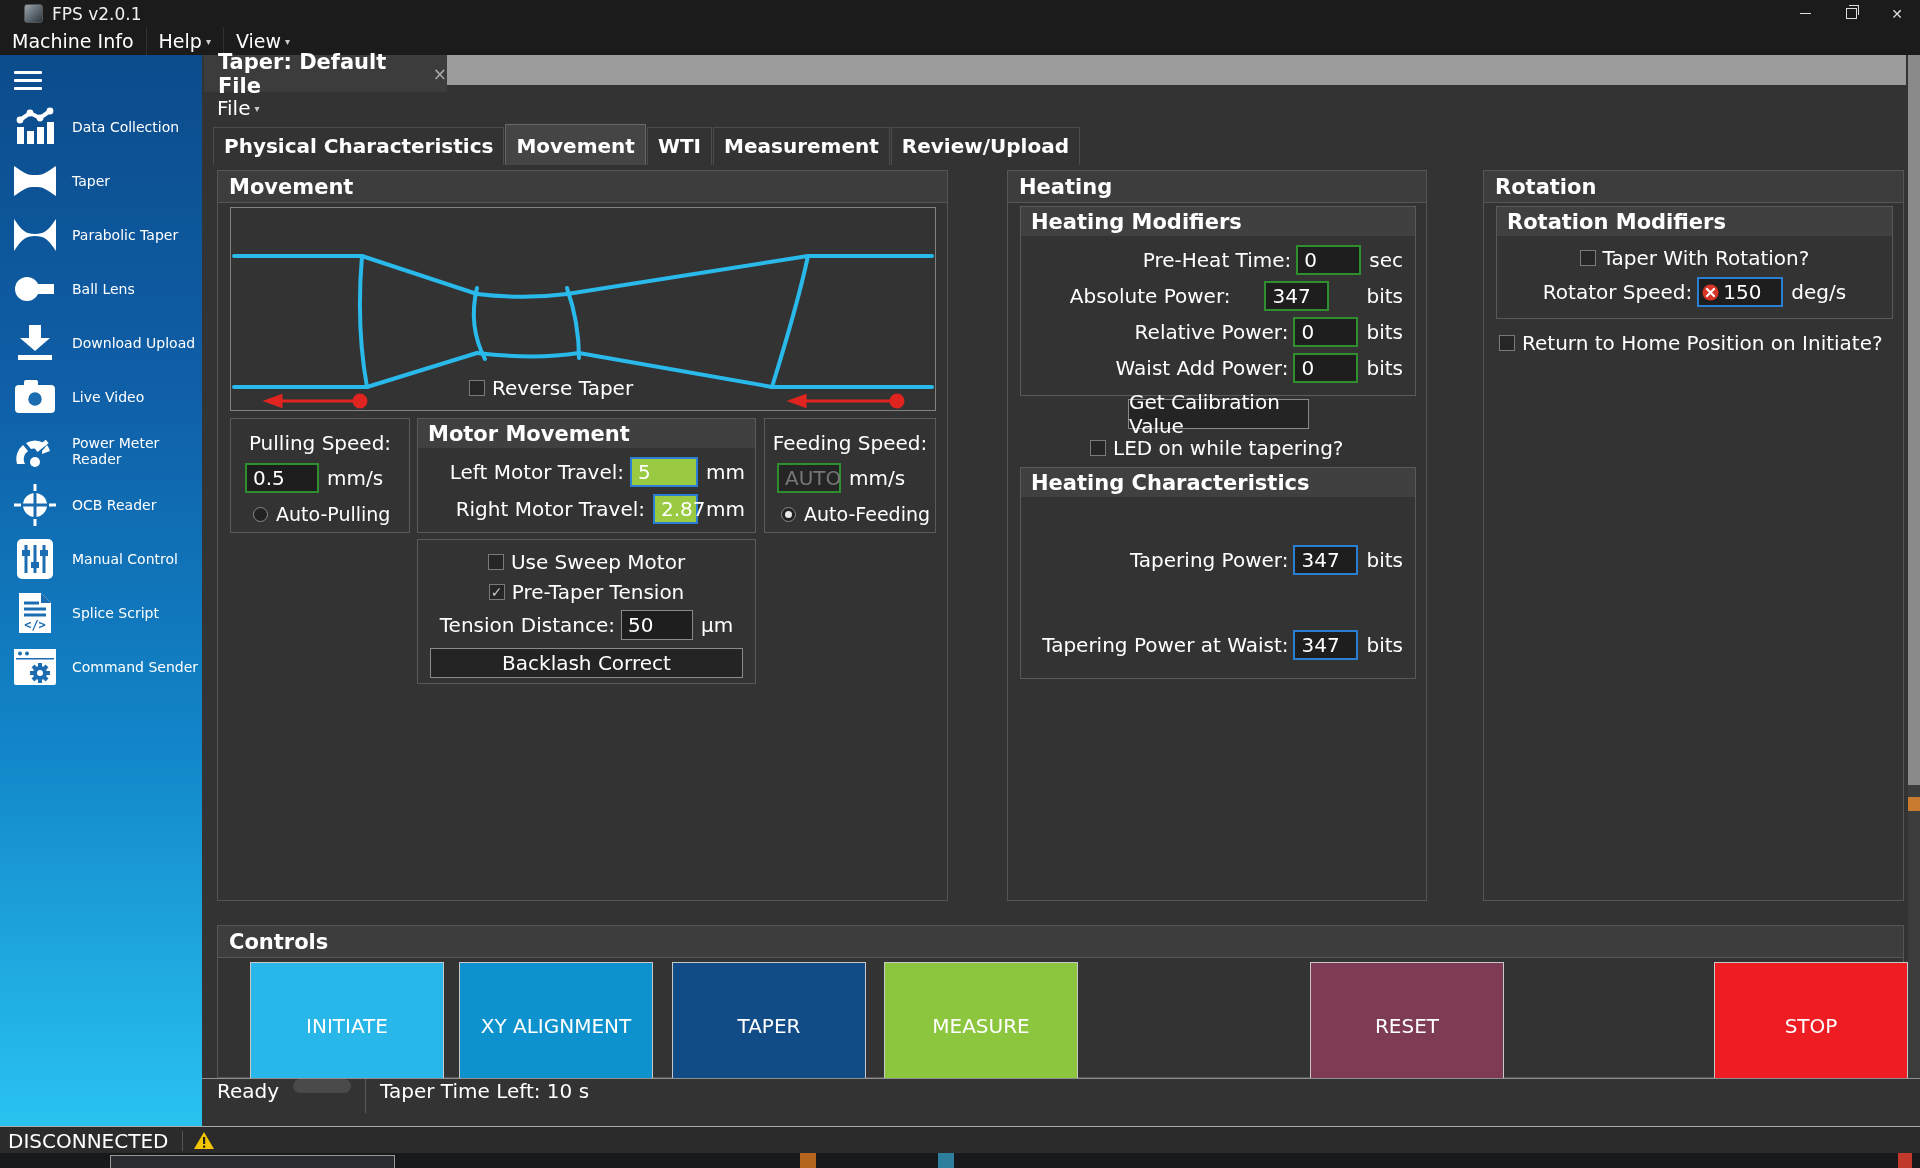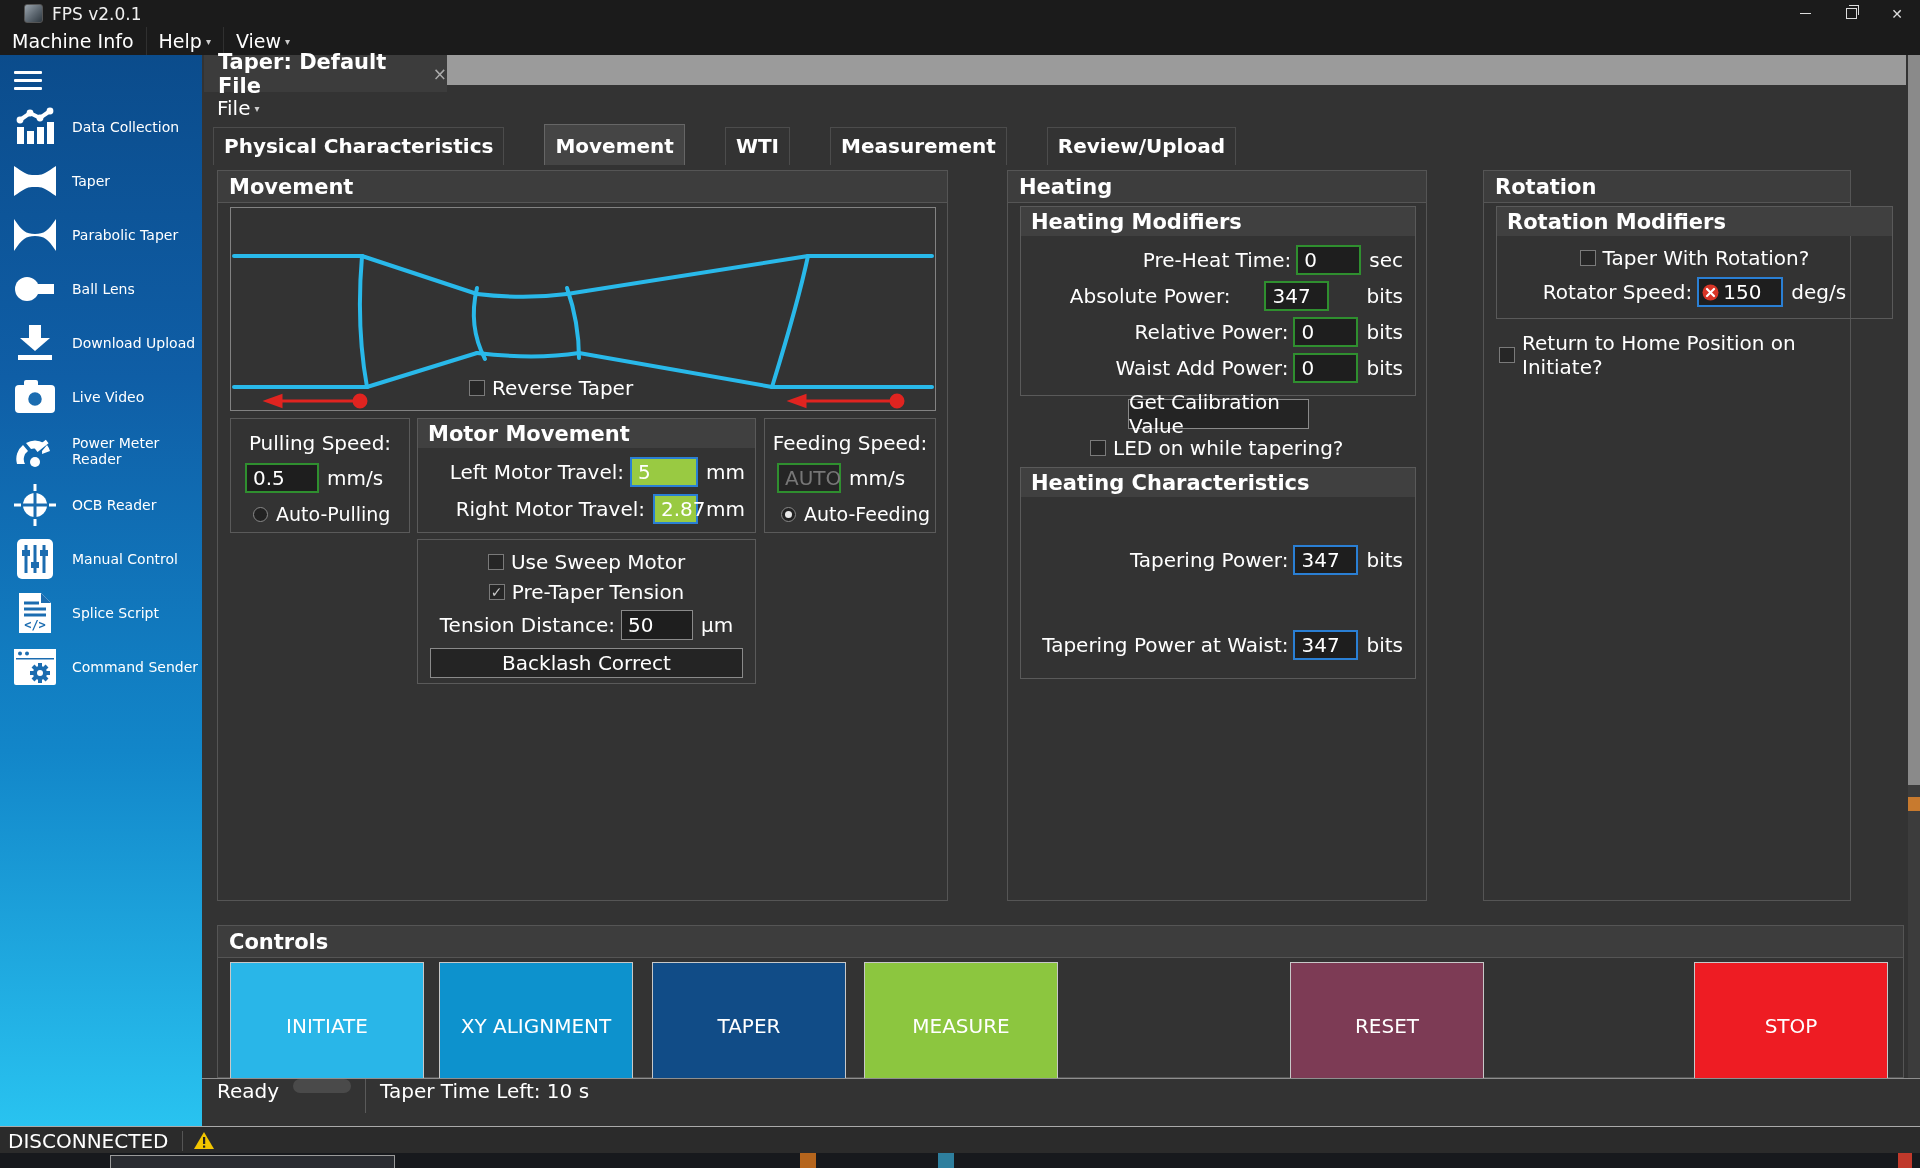--- a/index.html
+++ b/index.html
@@ -27,21 +27,21 @@
   .hamburger div{height:3px;background:#fff;margin:5px 0;border-radius:1px;}
   .side-item{display:flex;align-items:center;height:54px;cursor:pointer;}
   .side-ico{width:46px;height:44px;margin-left:12px;display:flex;align-items:center;justify-content:center;flex:none;}
   .side-label{font-size:14px;color:#fff;margin-left:14px;line-height:1.15;}
   
   .tab-strip-fill{position:absolute;left:447px;top:55px;width:1459px;height:30px;background:#9b9b9b;}
   .doc-tab{position:absolute;left:204px;top:55px;width:243px;height:37px;background:#3c3c3c;
            display:flex;align-items:center;font-weight:bold;font-size:21px;padding-left:14px;box-sizing:border-box;}
   .doc-close{margin-left:14px;color:#aaa;font-weight:normal;font-size:17px;}
   .filebar{position:absolute;left:217px;top:96px;font-size:20px;display:flex;align-items:center;}
-  .page-tabs{position:absolute;left:213px;top:127px;display:flex;align-items:flex-end;height:38px;gap:39px;}
+  .page-tabs{position:absolute;left:213px;top:127px;display:flex;align-items:flex-end;height:38px;}
   .ptab{font-weight:bold;font-size:20px;padding:6px 10px 7px 10px;background:#333;border:1px solid #4c4c4c;
         border-bottom:none;margin-right:1px;color:#fff;}
   .ptab.active{background:#454545;border-color:#666;padding-top:9px;position:relative;top:0px;}
   .edge-strip{position:absolute;left:1908px;top:55px;width:12px;height:1071px;background:#3c3c3c;}
   .edge-strip .thumb{position:absolute;left:0;top:0;width:12px;height:730px;background:#8a8a8a;}
   .edge-strip .mark{position:absolute;left:0;top:742px;width:12px;height:14px;background:#c87a2e;}
   
   .panel{position:absolute;top:170px;height:731px;background:#333;border:1px solid #555;box-sizing:border-box;}
   .panel-head{height:31px;background:#3d3d3d;display:flex;align-items:center;font-weight:bold;font-size:21px;padding-left:11px;border-bottom:1px solid #555;}
   .groupbox{position:absolute;border:1px solid #5a5a5a;box-sizing:border-box;}
@@ -59,21 +59,21 @@
   .field.blue{border-color:#2a7fd4;}
   .field.greenfill{background:#99ca42;border-color:#2a7fd4;color:#fff;}
   .field.dim{color:#777;background:#252525;}
   .unit{font-size:20px;margin-left:8px;}
   .frow{display:flex;align-items:center;justify-content:flex-end;}
   .flabel{font-size:20px;text-align:right;}
   .btn-plain{background:#242424;border:1px solid #8a8a8a;color:#fff;font-size:20px;display:flex;align-items:center;justify-content:center;box-sizing:border-box;}
   
   .controls{position:absolute;left:217px;top:925px;width:1687px;height:153px;border:1px solid #555;box-sizing:border-box;background:#333;}
   .bigbtn{position:absolute;top:36px;width:194px;height:128px;border:1px solid #c8c8c8;display:flex;align-items:center;justify-content:center;
-          font-size:20px;color:#fff;box-sizing:border-box;}
+          font-size:20px;color:#fff;box-sizing:border-box;margin-left:20px;}
   
   .statusbar{position:absolute;left:202px;top:1078px;width:1718px;height:48px;background:#333;border-top:1px solid #8f8f8f;display:flex;}
   .progress{width:58px;height:14px;background:#4a4a4a;border-radius:7px;margin:0 14px;}
   .vsep{width:1px;height:34px;background:#5a5a5a;margin-right:14px;}
   .disc-bar{position:absolute;left:0;top:1126px;width:1920px;height:27px;background:#2b2b2b;border-top:1px solid #aaa;display:flex;align-items:center;}
   .taskbar{position:absolute;left:0;top:1153px;width:1920px;height:15px;background:#17191d;}
   .search-stub{position:absolute;left:110px;top:2px;width:285px;height:13px;background:#2a2c31;border:1px solid #9a9a9a;border-bottom:none;box-sizing:border-box;}
   .tb-a{position:absolute;left:800px;top:0;width:16px;height:15px;background:#b5651d;}
   .tb-b{position:absolute;left:938px;top:0;width:16px;height:15px;background:#2e7f9e;}
   .tb-c{position:absolute;left:1898px;top:0;width:14px;height:15px;background:#c0392b;}
@@ -447,21 +447,21 @@
         <span class="unit">bits</span>
       </div>
       <div class="frow" style="margin:55px 12px 0 0;">
         <span class="flabel">Tapering Power at Waist:</span>
         <span class="field blue" style="width:65px;margin-left:5px;">347</span>
         <span class="unit">bits</span>
       </div>
     </div>
   </div>
 
-  <div class="panel" style="left:1483px;width:368px;">
+  <div class="panel" style="left:1483px;width:421px;">
     <div class="panel-head">Rotation</div>
 
     <div class="groupbox" style="left:12px;top:35px;width:397px;height:113px;">
       <div class="group-head">Rotation Modifiers</div>
       <div style="display:flex;align-items:center;justify-content:center;margin-top:10px;font-size:20px;">
         <span class="cb"></span>
         <span>Taper With Rotation?</span>
       </div>
       <div style="display:flex;align-items:center;justify-content:center;margin-top:7px;">
         <span class="flabel">Rotator Speed:</span>

